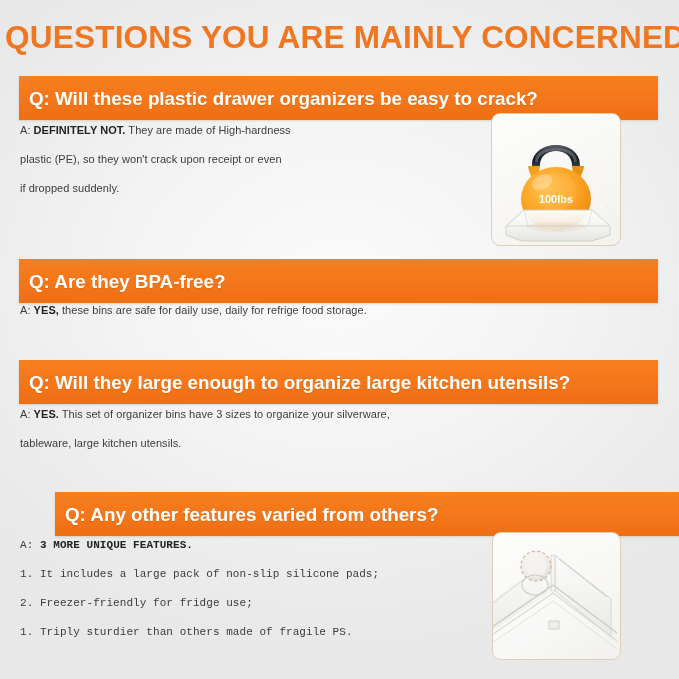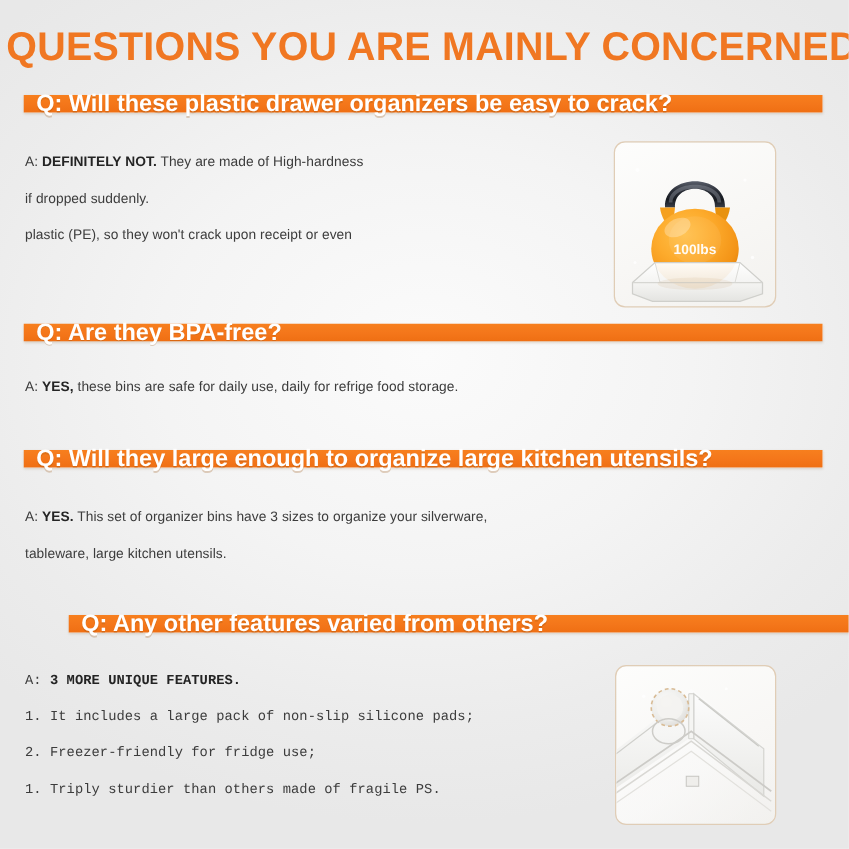--- a/index.html
+++ b/index.html
@@ -40,21 +40,21 @@
     white-space: nowrap;
     transform: scaleX(0.985);
     transform-origin: center;
   }
 
   
   .qbar {
     position: absolute;
     left: 19px;
     width: 639px;
-    height: 14px;
+    height: 44px;
     background: linear-gradient(180deg, #f77f1e 0%, #f4761a 55%, #ef6f13 100%);
     box-shadow: 0 1px 2px rgba(120, 70, 10, 0.18);
     box-sizing: border-box;
     display: flex;
     align-items: center;
   }
   .qbar .qtext {
     color: #ffffff;
     font-family: "Liberation Sans Narrow", "Liberation Sans", sans-serif;
     font-weight: bold;
@@ -114,22 +114,22 @@
   <div class="qbar" style="top:76px;">
     <span class="qtext">Q: Will these plastic drawer organizers be easy to crack?</span>
   </div>
 
   <div class="answer" style="left:20px; top:116px; width:450px;">
     <span class="line">
       <span class="lead">A:</span>
       <b>DEFINITELY NOT.</b>
       <span>They are made of High-hardness</span>
     </span>
+    <span class="line">plastic (PE), so they won't crack upon receipt or even</span>
     <span class="line">if dropped suddenly.</span>
-    <span class="line">plastic (PE), so they won't crack upon receipt or even</span>
   </div>
 
   <div class="imgcard" style="left:491px; top:113px; width:130px; height:133px;">
     <svg width="128" height="133" viewBox="0 0 128 133" xmlns="http://www.w3.org/2000/svg">
       <defs>
         <linearGradient id="handleG" x1="0" y1="0" x2="0" y2="1">
           <stop offset="0%" stop-color="#5a5f6b"></stop>
           <stop offset="35%" stop-color="#2b2f38"></stop>
           <stop offset="70%" stop-color="#171a20"></stop>
           <stop offset="100%" stop-color="#3a3f49"></stop>

